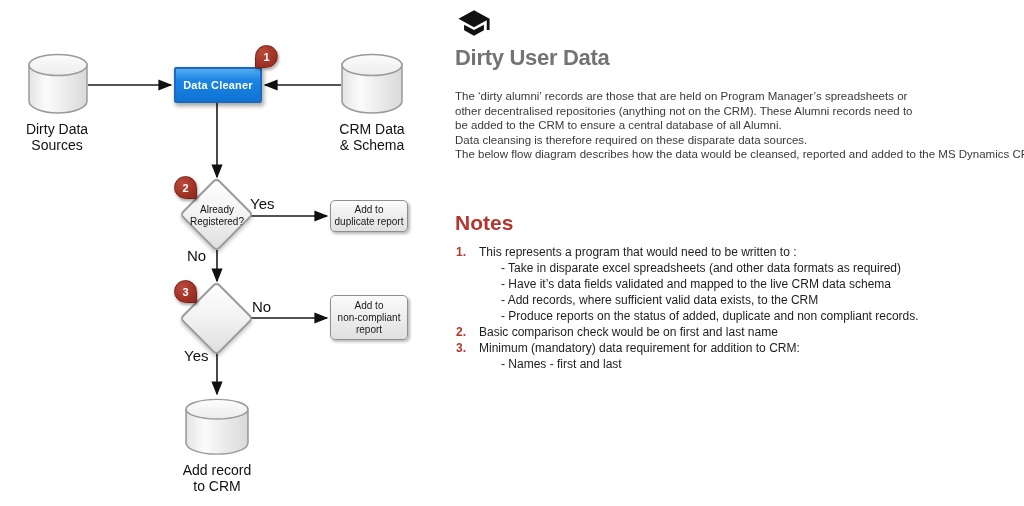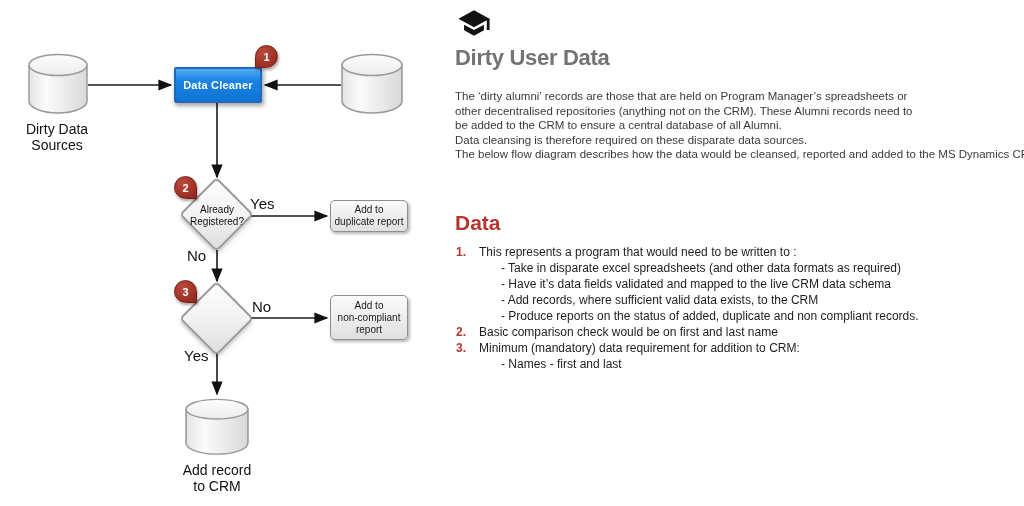--- a/index.html
+++ b/index.html
@@ -142,20 +142,22 @@
   </div>
   <div class="cyl-label" id="label-dirty">Dirty Data
 Sources</div>
 
   <div class="node cylinder" id="cyl-crm">
     <svg viewBox="0 0 60 62" preserveAspectRatio="none">
       <path d="M1,12 V48 A29,12 0 0 0 59,48 V12" fill="url(#cylBody)" stroke="#9a9a9a" stroke-width="1.5"></path>
       <ellipse cx="30" cy="12" rx="29" ry="10.5" fill="url(#cylTop)" stroke="#9a9a9a" stroke-width="1.5"></ellipse>
     </svg>
   </div>
+  <div class="cyl-label" id="label-crm">CRM Data
+&amp; Schema</div>
 
   <div class="node cylinder" id="cyl-add">
     <svg viewBox="0 0 60 62" preserveAspectRatio="none">
       <path d="M1,12 V48 A29,12 0 0 0 59,48 V12" fill="url(#cylBody)" stroke="#9a9a9a" stroke-width="1.5"></path>
       <ellipse cx="30" cy="12" rx="29" ry="10.5" fill="url(#cylTop)" stroke="#9a9a9a" stroke-width="1.5"></ellipse>
     </svg>
   </div>
   <div class="cyl-label" id="label-add">Add record
 to CRM</div>
 
@@ -185,21 +187,21 @@
     <svg class="panel-icon" width="38" height="34" viewBox="0 0 24 24">
       <path fill="#111" d="M5 13.18v4L12 21l7-3.82v-4L12 17l-7-3.82zM12 3L1 9l11 6 9-4.91V17h2V9L12 3z"></path>
     </svg>
     <h1 class="panel-title">Dirty User Data</h1>
     <div class="panel-desc">The ‘dirty alumni’ records are those that are held on Program Manager’s spreadsheets or
 other decentralised repositories (anything not on the CRM). These Alumni records need to
 be added to the CRM to ensure a central database of all Alumni.
 Data cleansing is therefore required on these disparate data sources.
 The below flow diagram describes how the data would be cleansed, reported and added to the MS Dynamics CRM</div>
 
-    <h2 class="notes-heading">Data</h2>
+    <h2 class="notes-heading">Notes</h2>
     <div class="notes-list">
       <div class="note-row">
         <span class="note-num">1.</span>
         <span class="note-text">This represents a program that would need to be written to :</span>
       </div>
       <div class="note-sub">- Take in disparate excel spreadsheets (and other data formats as required)</div>
       <div class="note-sub">- Have it’s data fields validated and mapped to the live CRM data schema</div>
       <div class="note-sub">- Add records, where sufficient valid data exists, to the CRM</div>
       <div class="note-sub">- Produce reports on the status of added, duplicate and non compliant records.</div>
       <div class="note-row">

